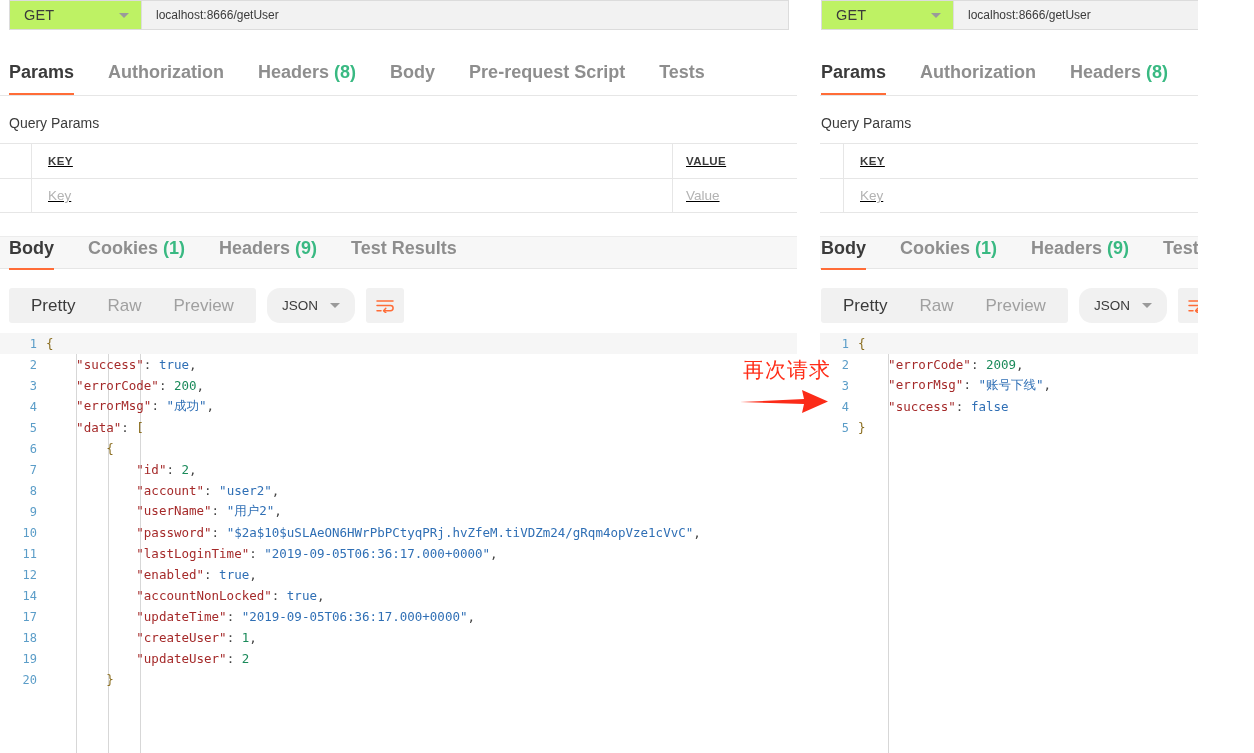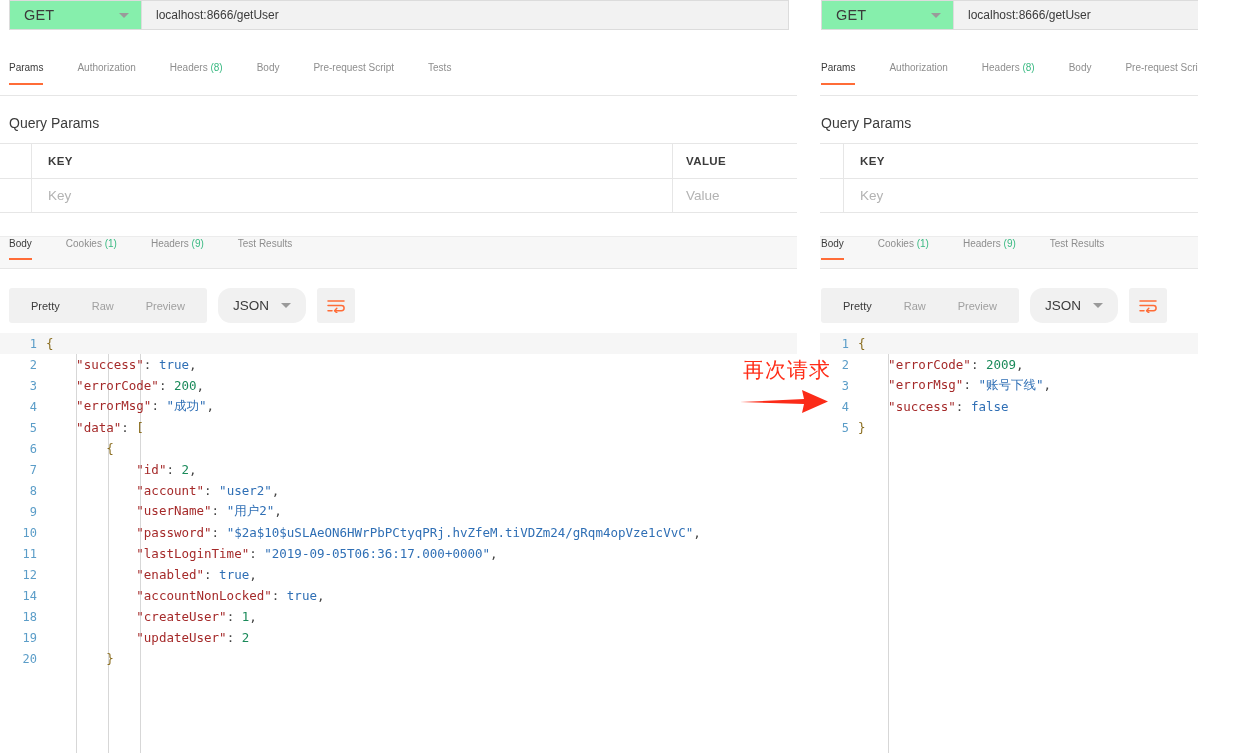--- a/index.html
+++ b/index.html
@@ -18,21 +18,21 @@
   .panel-right { left: 820px; width: 378px; }
   .panel-inner { position: absolute; top: 0; left: 0; width: 797px; height: 753px; }
   .panel-right .panel-inner { left: -8px; }
 
   
   .url-row {
     position: absolute; left: 9px; top: 0px; width: 780px; height: 30px;
     display: flex; align-items: stretch;
   }
   .method-box {
-    width: 133px; background: #86efac; border: 1px solid #dcdcdc;
+    width: 133px; background: #bef264; border: 1px solid #dcdcdc;
     display: flex; align-items: center; justify-content: space-between;
     padding: 0 12px 0 14px;
   }
   .method-label { font-size: 14.5px; color: #3b3b3b; letter-spacing: .2px; }
   .caret {
     width: 0; height: 0; border-left: 5px solid transparent;
     border-right: 5px solid transparent; border-top: 5px solid #9a9a9a;
   }
   .url-box {
     flex: 1; background: #f2f2f2; border: 1px solid #dcdcdc; border-left: none;
@@ -40,39 +40,39 @@
   }
   .url-text { font-size: 12px; color: #3b3b3b; }
 
   
   .req-tabs {
     position: absolute; left: 0; top: 62px; width: 797px; height: 34px;
     border-bottom: 1px solid #e6e6e6;
     display: flex; align-items: flex-start;
   }
   .tab {
-    font-size: 10px; color: #8e8e8e; padding: 0 0 11px 0; margin-right: 34px;
-    position: relative; white-space: nowrap;
+    font-size: 18px; color: #8e8e8e; padding: 0 0 11px 0; margin-right: 34px;
+    position: relative; white-space: nowrap; font-weight: bold;
   }
   .tab:first-child { margin-left: 9px; }
   .tab.active { color: #3b3b3b; }
   .tab.active::after {
     content: ""; position: absolute; left: 0; right: 0; bottom: -1px;
     height: 2px; background: #ff6c37;
   }
   .tab .cnt { color: #39b982; }
 
   
   .qp-title {
     position: absolute; left: 9px; top: 115px;
     font-size: 14px; color: #3b3b3b;
   }
   .qp-table {
     position: absolute; left: 0px; top: 143px; width: 797px;
-    border-top: 1px solid #e6e6e6; border-bottom: 1px solid #e6e6e6;
+    border-top: 1px solid #e6e6e6; border-bottom: 1px solid #e6e6e6; text-decoration: underline;
   }
   .qp-row { display: flex; height: 34px; align-items: center; }
   .qp-row + .qp-row { border-top: 1px solid #e6e6e6; }
   .qp-check { width: 32px; height: 34px; border-right: 1px solid #e6e6e6; }
   .qp-key {
     flex: 1; height: 34px; display: flex; align-items: center;
     padding-left: 16px; border-right: 1px solid #e6e6e6;
   }
   .qp-val { width: 124px; height: 34px; display: flex; align-items: center; padding-left: 13px; }
   .th { font-size: 11.5px; font-weight: bold; color: #3b3b3b; letter-spacing: .4px; }
@@ -85,21 +85,21 @@
     display: flex; align-items: flex-start;
   }
   .resp-tabs .tab { padding-top: 1px; padding-bottom: 10px; }
 
   
   .viewer-bar { position: absolute; left: 9px; top: 288px; height: 35px; display: flex; align-items: center; }
   .seg {
     background: #f1f1f1; border-radius: 3px; height: 35px;
     display: flex; align-items: center; padding: 0 6px;
   }
-  .seg-item { font-size: 11px; color: #a0a0a0; padding: 0 16px; }
+  .seg-item { font-size: 17px; color: #a0a0a0; padding: 0 16px; }
   .seg-item.active { color: #3b3b3b; }
   .fmt {
     background: #f1f1f1; border-radius: 13px; height: 35px; margin-left: 11px;
     display: flex; align-items: center; gap: 12px; padding: 0 15px;
   }
   .fmt-label { font-size: 13.5px; color: #3b3b3b; }
   .wrap-btn {
     background: #f1f1f1; border-radius: 3px; height: 35px; width: 38px; margin-left: 11px;
     display: flex; align-items: center; justify-content: center;
   }
@@ -259,20 +259,24 @@
             </div>
             <div class="code-line">
               <span class="ln">12</span>
               <span class="code-text"><span>            </span><span class="tok-key">"enabled"</span><span class="tok-pun">: </span><span class="tok-bool">true</span><span class="tok-pun">,</span></span>
             </div>
             <div class="code-line">
               <span class="ln">14</span>
               <span class="code-text"><span>            </span><span class="tok-key">"accountNonLocked"</span><span class="tok-pun">: </span><span class="tok-bool">true</span><span class="tok-pun">,</span></span>
             </div>
             <div class="code-line">
+              <span class="ln">17</span>
+              <span class="code-text"><span>            </span><span class="tok-key">"updateTime"</span><span class="tok-pun">: </span><span class="tok-str">"2019-09-05T06:36:17.000+0000"</span><span class="tok-pun">,</span></span>
+            </div>
+            <div class="code-line">
               <span class="ln">18</span>
               <span class="code-text"><span>            </span><span class="tok-key">"createUser"</span><span class="tok-pun">: </span><span class="tok-num">1</span><span class="tok-pun">,</span></span>
             </div>
             <div class="code-line">
               <span class="ln">19</span>
               <span class="code-text"><span>            </span><span class="tok-key">"updateUser"</span><span class="tok-pun">: </span><span class="tok-num">2</span></span>
             </div>
             <div class="code-line">
               <span class="ln">20</span>
               <span class="code-text"><span>        </span><span class="tok-brace">}</span></span>

